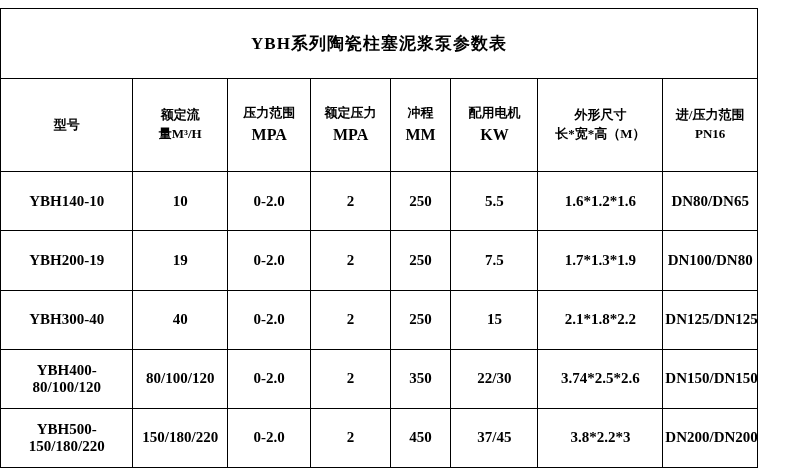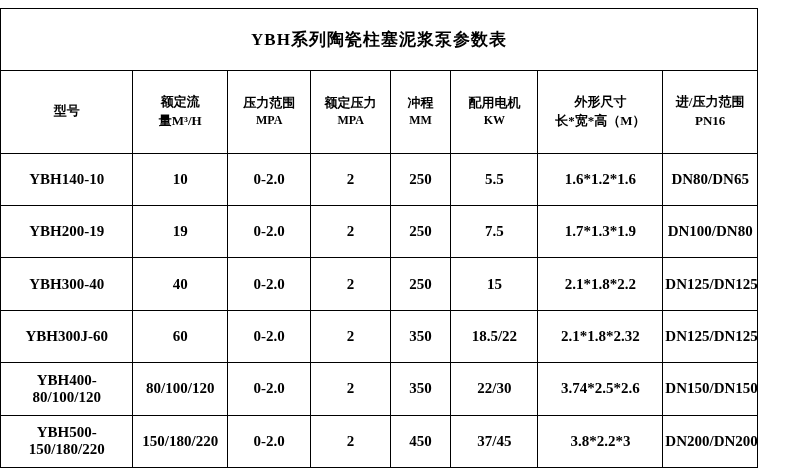--- a/index.html
+++ b/index.html
@@ -41,21 +41,21 @@
   }
   .head-cell {
     font-size: 13px;
     height: 74px;
     line-height: 1.45;
   }
   .head-cell .l1, .head-cell .l2, .head-cell .l3 {
     display: block;
   }
   .head-cell .unit {
-    font-size: 12px;
+    font-size: 16px;
   }
   .body-cell {
     font-size: 15px;
     height: 45px;
   }
   .col-model { width: 17.5%; }
   .col-flow { width: 12.5%; }
   .col-prange { width: 11%; }
   .col-prated { width: 10.5%; }
   .col-stroke { width: 8%; }
@@ -143,30 +143,20 @@
         <td class="body-cell">YBH300-40</td>
         <td class="body-cell">40</td>
         <td class="body-cell">0-2.0</td>
         <td class="body-cell">2</td>
         <td class="body-cell">250</td>
         <td class="body-cell">15</td>
         <td class="body-cell">2.1*1.8*2.2</td>
         <td class="body-cell">DN125/DN125</td>
       </tr>
 
-      <tr>
-        <td class="body-cell">YBH300J-60</td>
-        <td class="body-cell">60</td>
-        <td class="body-cell">0-2.0</td>
-        <td class="body-cell">2</td>
-        <td class="body-cell">350</td>
-        <td class="body-cell">18.5/22</td>
-        <td class="body-cell">2.1*1.8*2.32</td>
-        <td class="body-cell">DN125/DN125</td>
-      </tr>
 
       <tr>
         <td class="body-cell">YBH400-80/100/120</td>
         <td class="body-cell">80/100/120</td>
         <td class="body-cell">0-2.0</td>
         <td class="body-cell">2</td>
         <td class="body-cell">350</td>
         <td class="body-cell">22/30</td>
         <td class="body-cell">3.74*2.5*2.6</td>
         <td class="body-cell">DN150/DN150</td>

